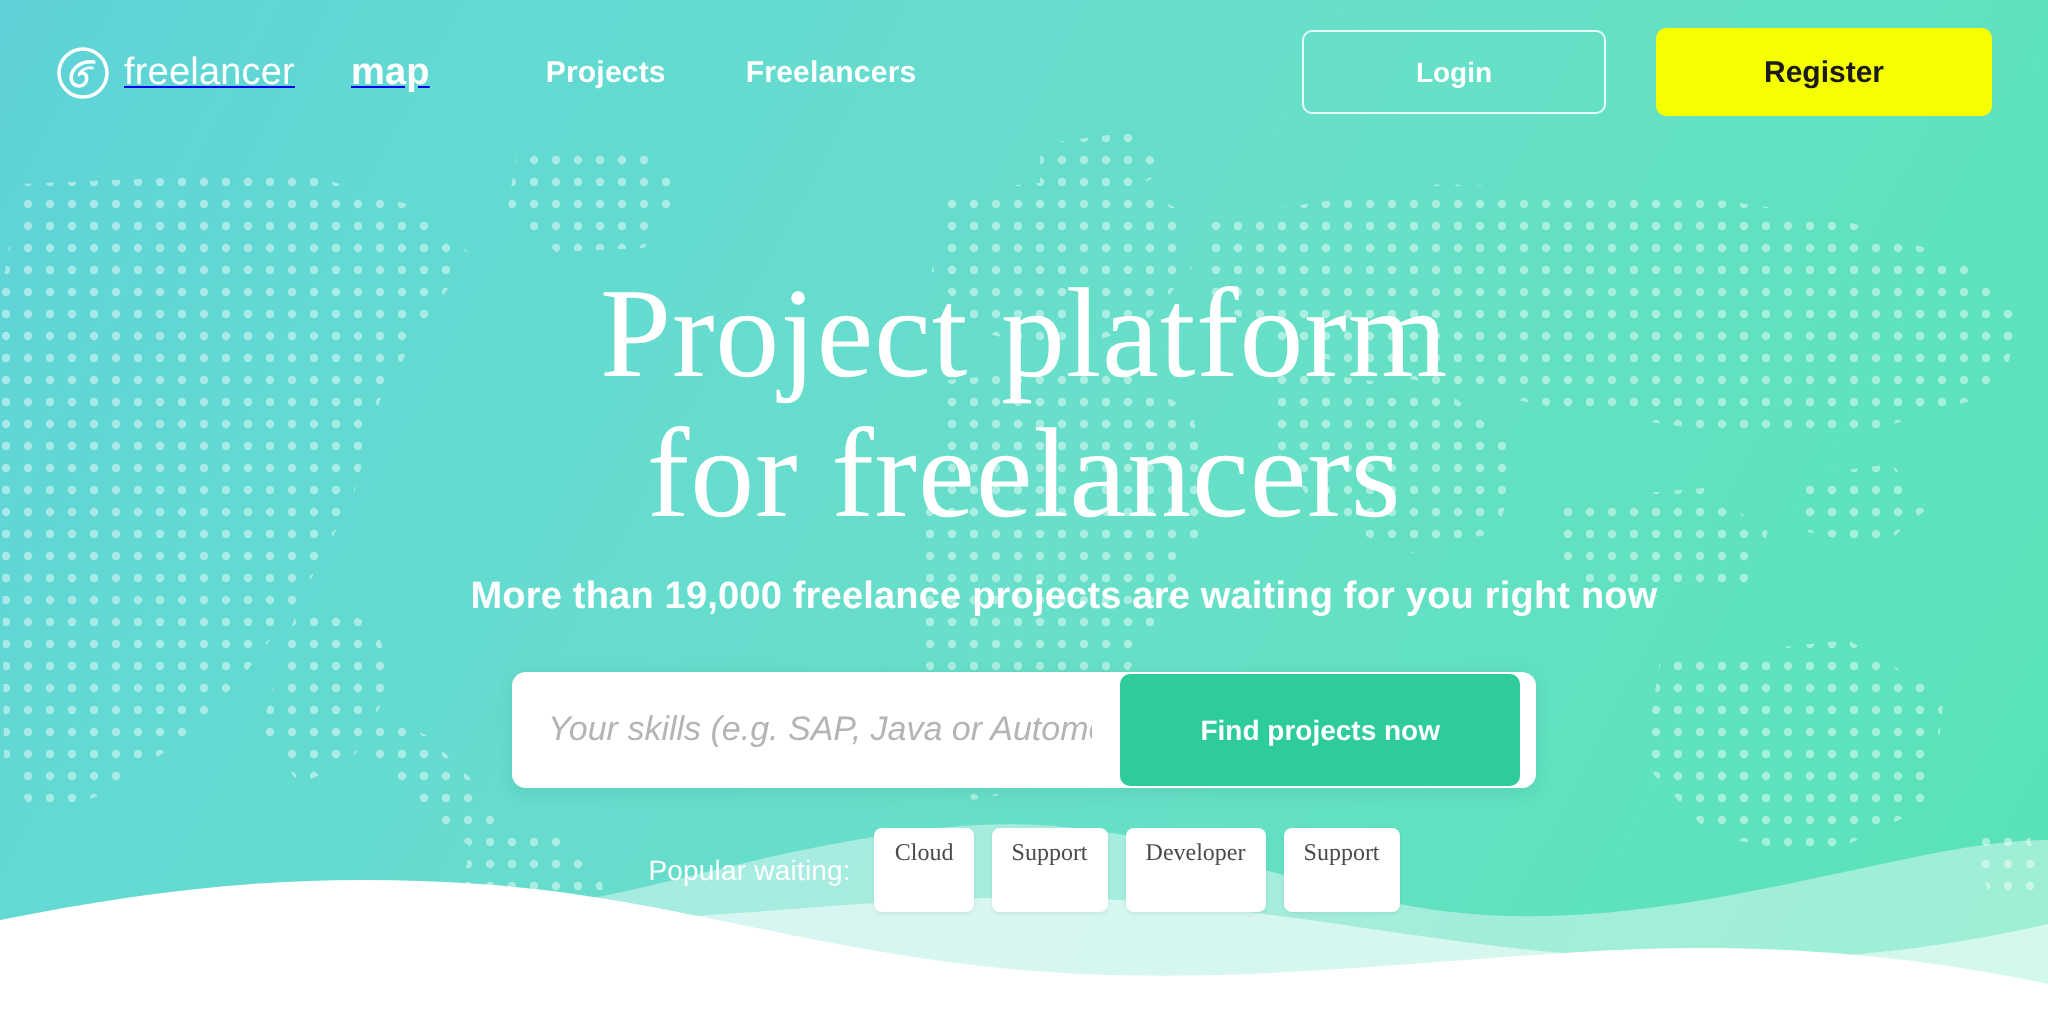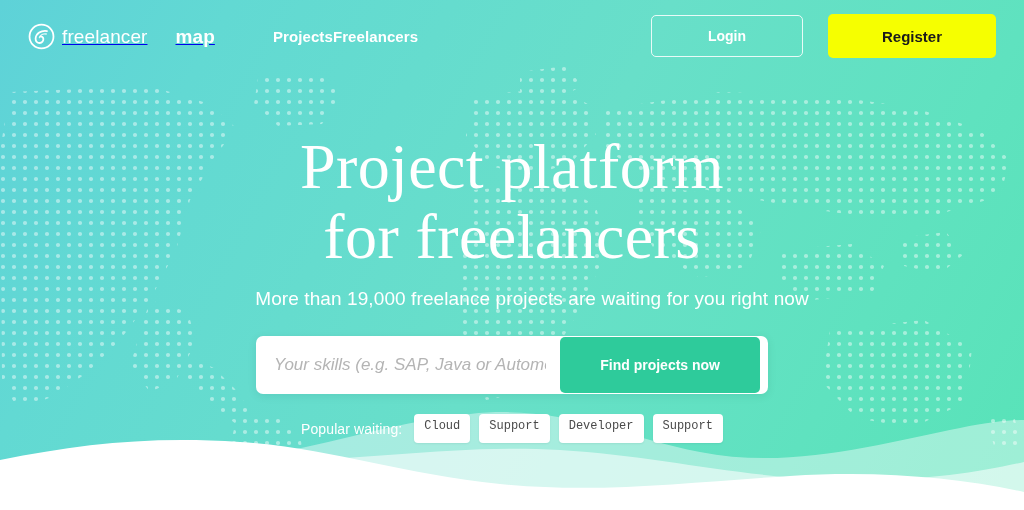--- a/index.html
+++ b/index.html
@@ -41,21 +41,21 @@
   .logo-text {
     font-size:19px; color:#ffffff; letter-spacing:.1px;
     font-family:"Liberation Sans", sans-serif;
     line-height:1;
     white-space:nowrap;
   }
   .logo-text .thin { font-weight:400; }
   .logo-text .bold { font-weight:700;padding-left:28px; }
 
   .nav {
-    display:flex; align-items:center; 
+    display:flex; align-items:center; gap:40px;
     margin-left:58px;
   }
   .nav-item {
     color:#ffffff; font-size:15px; font-weight:700;
     text-decoration:none; white-space:nowrap;
     letter-spacing:.1px;
   }
 
   .actions {
     margin-left:auto;
@@ -97,21 +97,21 @@
     color:#ffffff;
     text-align:center;
     letter-spacing:.4px;
   }
   .headline .l2 { display:block; }
 
   .subline {
     margin-top:16px;
     font-size:19px;
     color:#ffffff;
-    font-weight:400;
+    font-weight:700;
     text-align:center;
     letter-spacing:.1px;
     margin-left:40px;
   }
 
   
   .searchbar {
     margin-top:26px;
     width:512px; height:58px;
     background:#ffffff;
@@ -149,25 +149,25 @@
   }
   .popular-label {
     color:#ffffff; font-size:14px; margin-right:3px;
     letter-spacing:.1px;
   }
   .tag {
     background:#ffffff;
     color:#4a4a4a;
     font-size:12px;
     border-radius:4px;
-    padding:5px 10px 10px;
+    padding:5px 10px 22px;
     white-space:nowrap;
     cursor:pointer;
     box-shadow:0 1px 2px rgba(0,70,60,.08);
-    font-family:Liberation Mono, monospace;
+    font-family:Liberation Serif, serif;
   }
 
   
   .waves {
     position:absolute; left:0; right:0; bottom:0;
     height:110px; z-index:10; pointer-events:none;
   }
   .waves svg { display:block; width:1024px; height:110px; }
 </style>
 </head>

